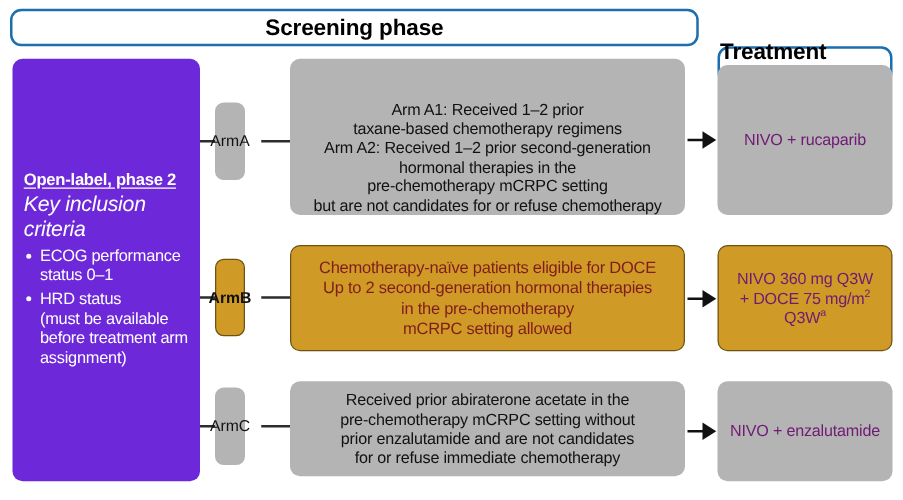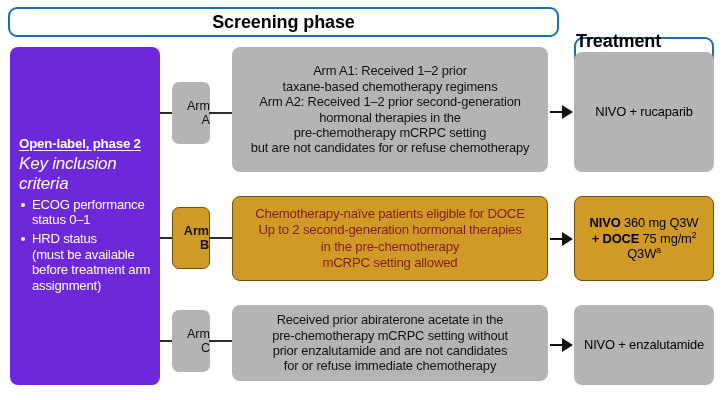--- a/index.html
+++ b/index.html
@@ -91,25 +91,25 @@
     background: #ffffff;
   }
   .crit-cont {
     display: block;
   }
 
   
   .arm-chip {
     position: absolute;
     box-sizing: border-box;
-    width: 38px;
+    width: 24px;
     border-radius: 7px;
     display: flex;
-    flex-direction: column;
-    align-items: flex-end;
+    flex-direction: row;
+    align-items: center;
     justify-content: center;
     font-size: 12.6px;
     line-height: 14.5px;
     color: #111111;
   }
   .arm-chip.gray {
     background: #B4B4B4;
   }
   .arm-chip.orange {
     background: #D09A26;
@@ -142,50 +142,50 @@
   }
   .desc-box.orange {
     background: #D09A26;
     border: 1.8px solid #6E5210;
     color: #7f1d1d;
     font-weight: normal;
     font-size: 13.2px;
     line-height: 16.2px;
     letter-spacing: -0.2px;
   }
-  #desc-a { top: 47px;  height: 125px; }
+  #desc-a { top: 47px;  height: 125px; align-items: flex-end; }
   #desc-b { top: 196px; height: 85px;  }
   #desc-c { top: 305px; height: 76px;  }
 
   
   .treat-box {
     position: absolute;
     box-sizing: border-box;
     left: 574px;
     width: 140px;
     border-radius: 8px;
     display: flex;
     align-items: center;
     justify-content: center;
     text-align: center;
     padding: 0 6px;
     font-size: 12.9px;
     line-height: 15.6px;
-    color: #000000;
+    color: #701a75;
     letter-spacing: -0.15px;
   }
   .treat-box.gray   { background: #B4B4B4; }
   .treat-box.orange {
     background: #D09A26;
     border: 1.8px solid #6E5210;
   }
   #treat-a { top: 52px;  height: 120px; }
   #treat-b { top: 196px; height: 85px;  }
   #treat-c { top: 305px; height: 80px;  }
-  .drug-bold { font-weight: bold; }
+  .drug-bold { font-weight: normal; }
   sup { font-size: 0.66em; vertical-align: super; line-height: 0; }
 
   
   .conn {
     position: absolute;
     background: #2c2c2c;
     height: 2px;
   }
   #conn-a1 { left: 160px; top: 112px; width: 13px; }
   #conn-b1 { left: 160px; top: 237px; width: 13px; }

